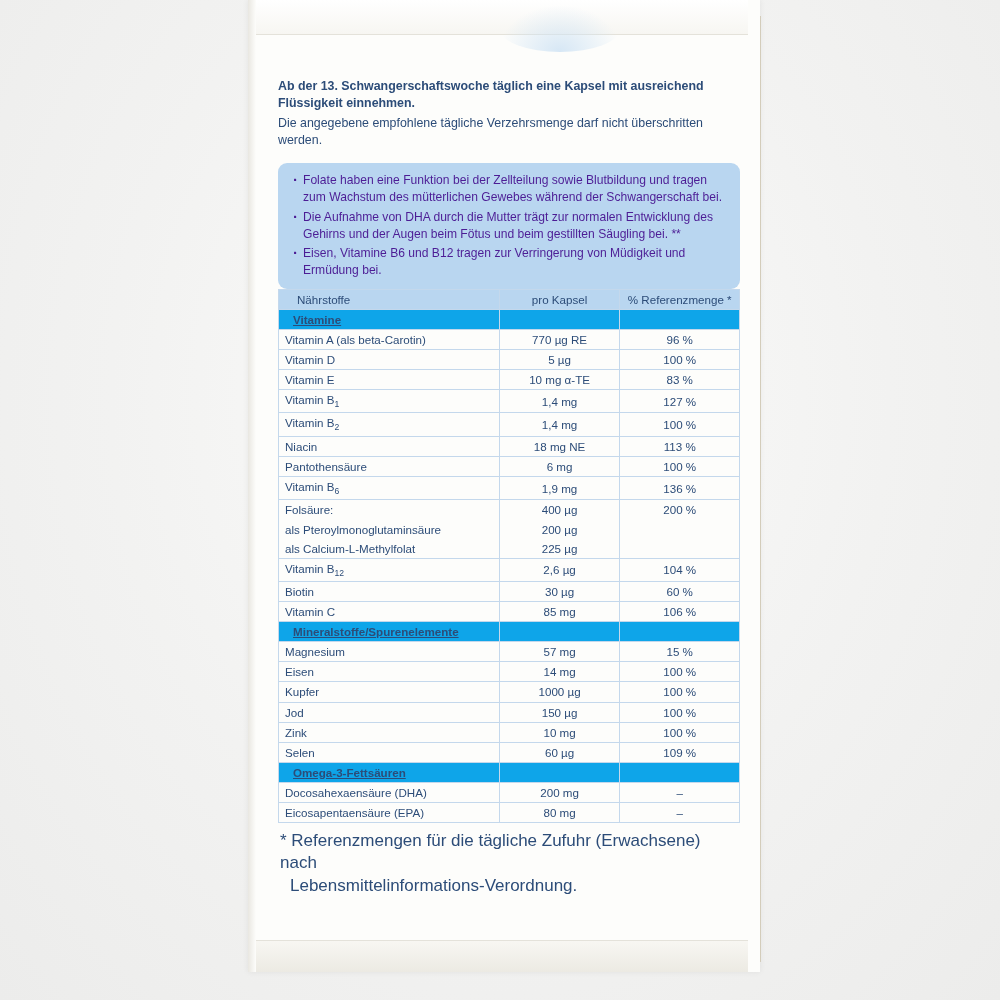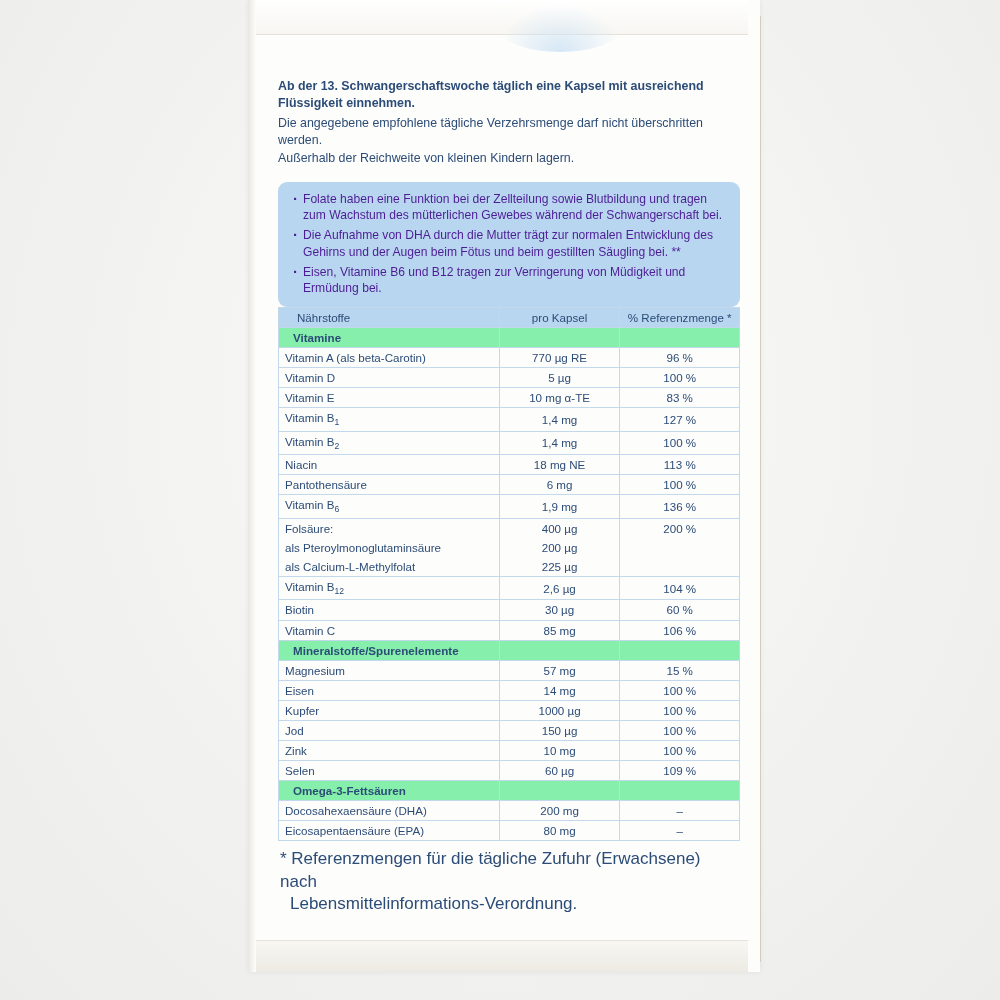--- a/index.html
+++ b/index.html
@@ -97,24 +97,25 @@
     height:15px;
   }
   .hdr td{
     background:#b9d6f0;
     border:1px solid #b9d6f0;
     font-size:11.6px;
     color:#2c4c78;
     padding:3px 6px;
   }
   .sect td{
-    background:#86efac;
+    background:#0ea5e9;
     font-weight:bold;
     border-left:1px solid #c4d8ec;
     border-right:1px solid #c4d8ec;
+    text-decoration:underline;
   }
   .c-name{width:212px;text-align:left;padding-left:18px;}
   .c-amt{width:130px;text-align:center;}
   .c-ref{width:118px;text-align:center;}
   .hdr .c-name{padding-left:18px;}
   .sect .c-name{padding-left:14px;}
   .nowrap{white-space:nowrap;}
   .sub{font-size:8.6px;vertical-align:sub;}
 
   .footnote{
@@ -139,21 +140,20 @@
   <div class="seam" style="top:34px;"></div>
   <div class="box-bottom"></div>
   <div class="seam" style="top:940px;"></div>
   <div class="top-arc"></div>
 
   <div class="content">
 
     <div class="dosage">
       <span class="strong">Ab der 13. Schwangerschaftswoche täglich eine Kapsel mit ausreichend Flüssigkeit einnehmen.</span>
       <p>Die angegebene empfohlene tägliche Verzehrsmenge darf nicht überschritten werden.</p>
-      <p>Außerhalb der Reichweite von kleinen Kindern lagern.</p>
     </div>
 
     <div class="claims">
       <ul>
         <li>Folate haben eine Funktion bei der Zellteilung sowie Blutbildung und tragen zum Wachstum des mütterlichen Gewebes während der Schwangerschaft bei.</li>
         <li>Die Aufnahme von DHA durch die Mutter trägt zur normalen Entwicklung des Gehirns und der Augen beim Fötus und beim gestillten Säugling bei. **</li>
         <li>Eisen, Vitamine B6 und B12 tragen zur Verringerung von Müdigkeit und Ermüdung bei.</li>
       </ul>
     </div>
 

